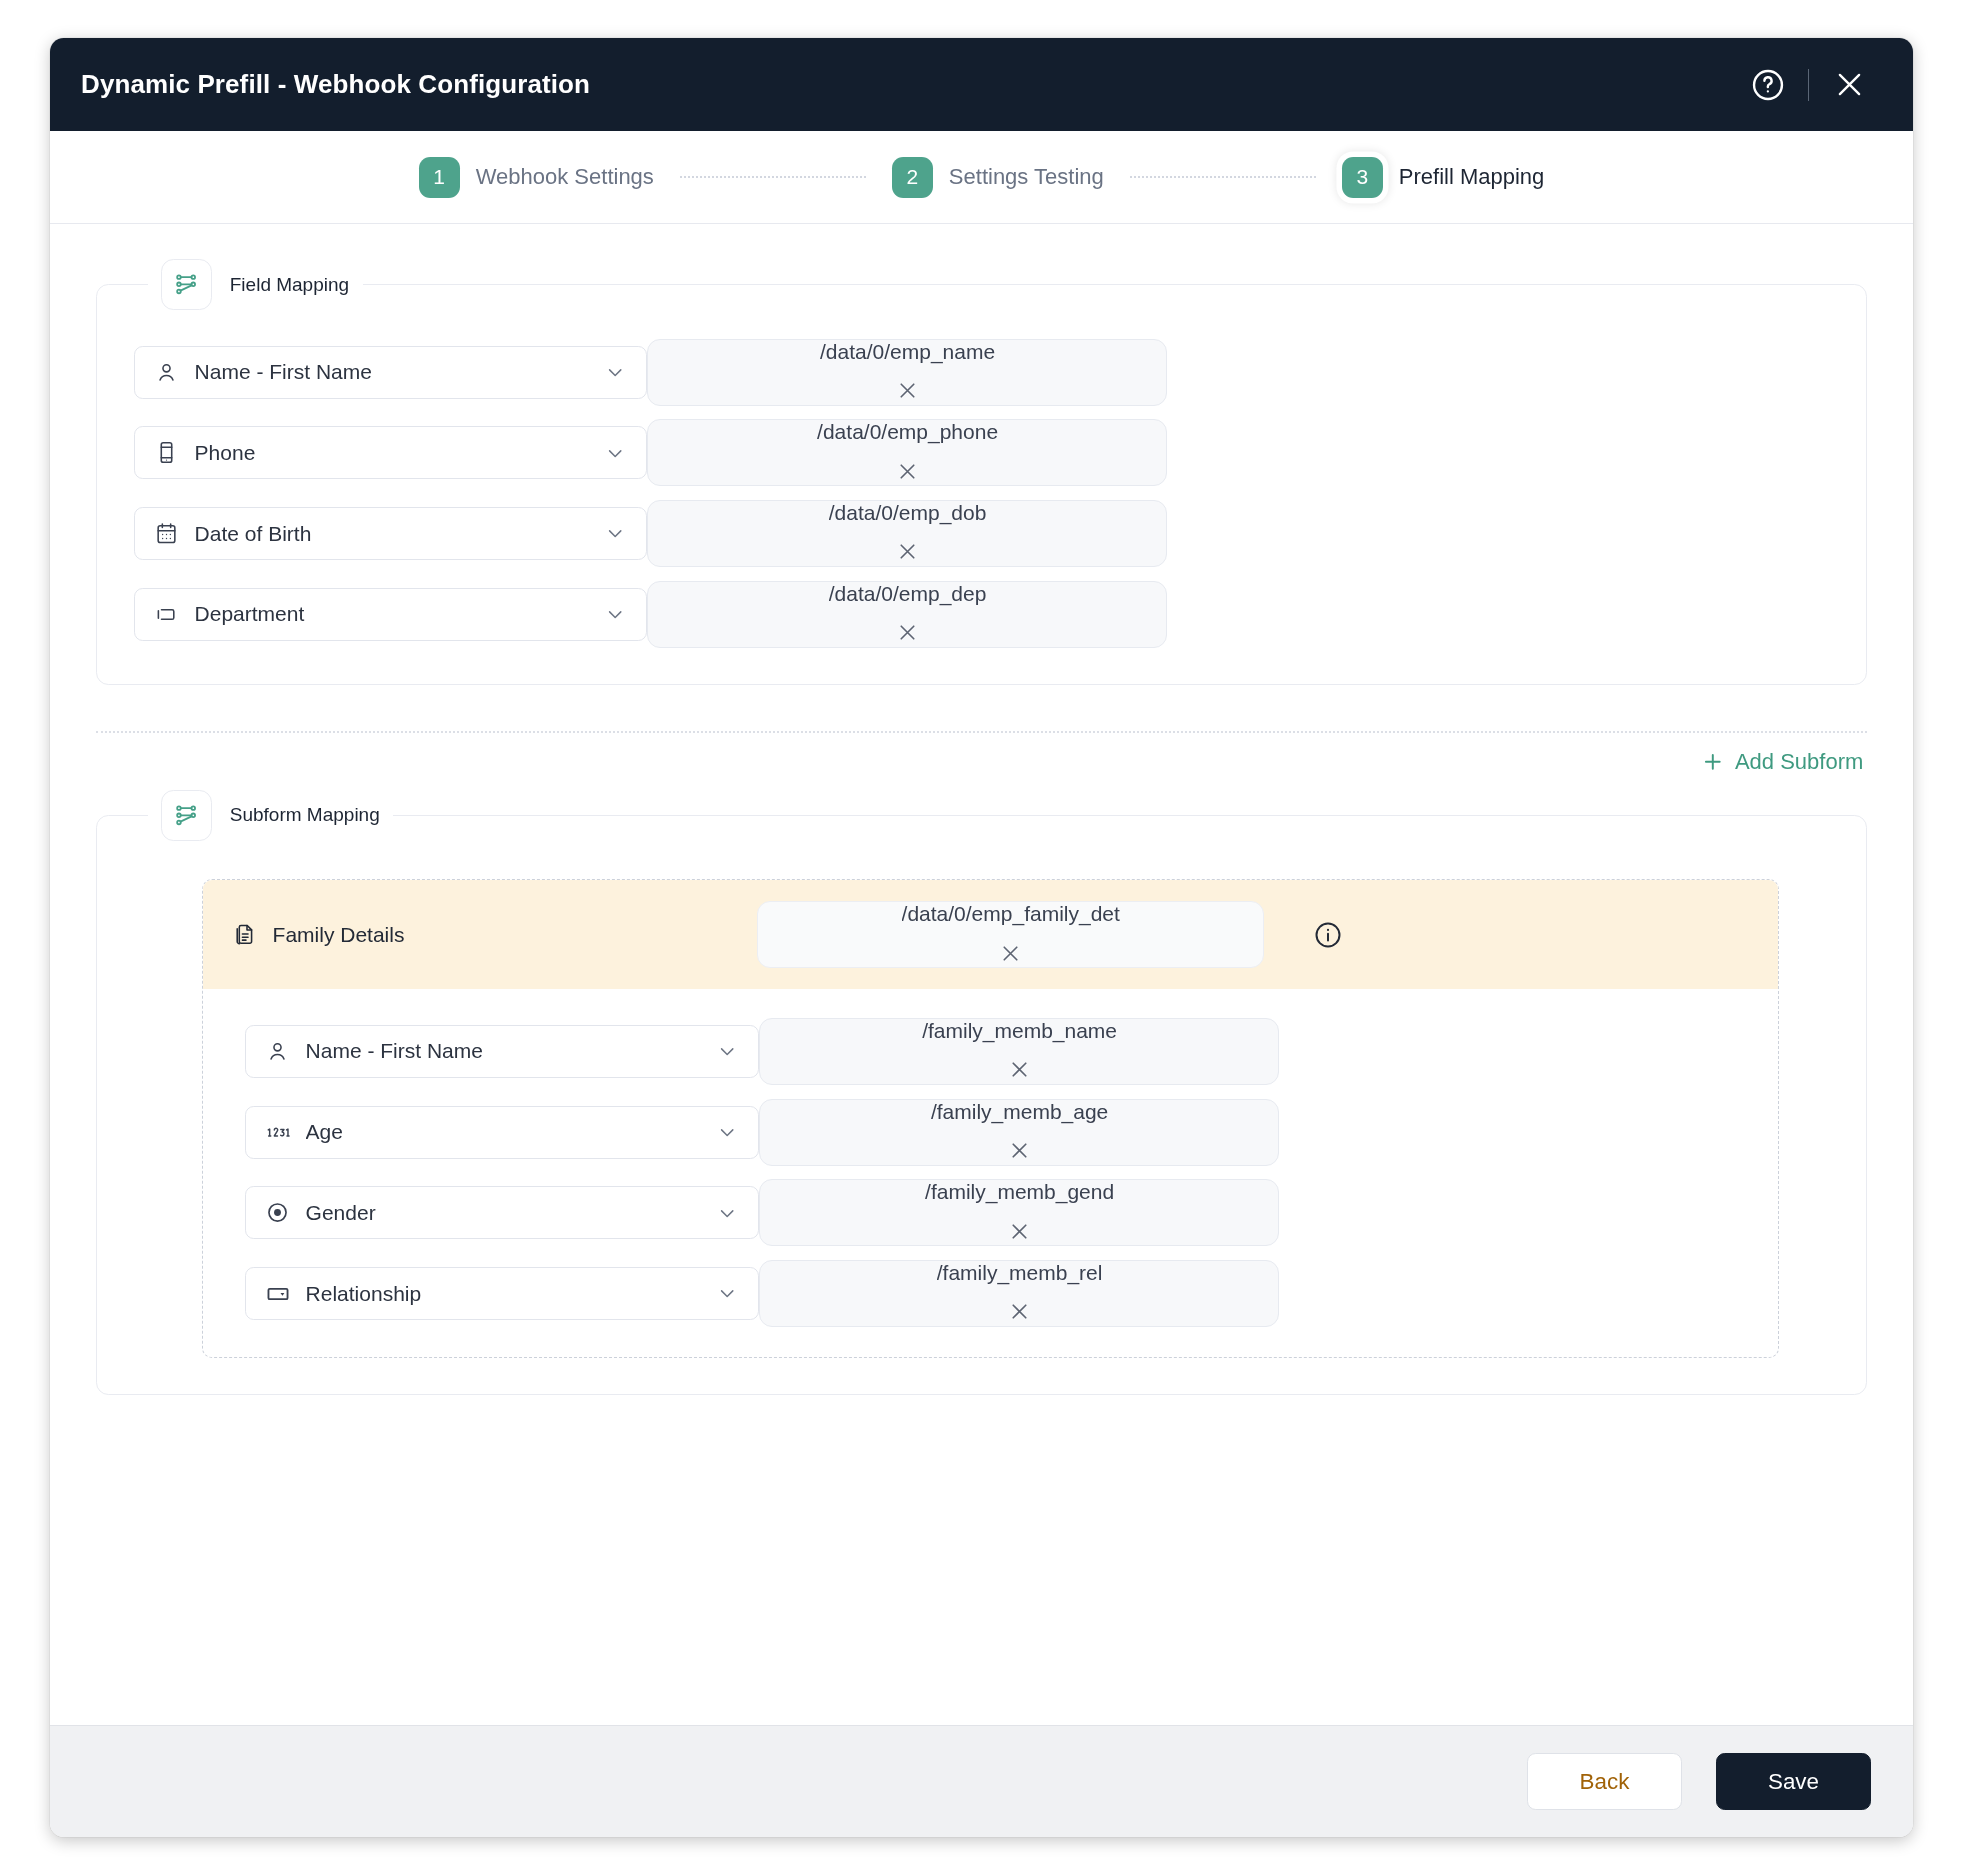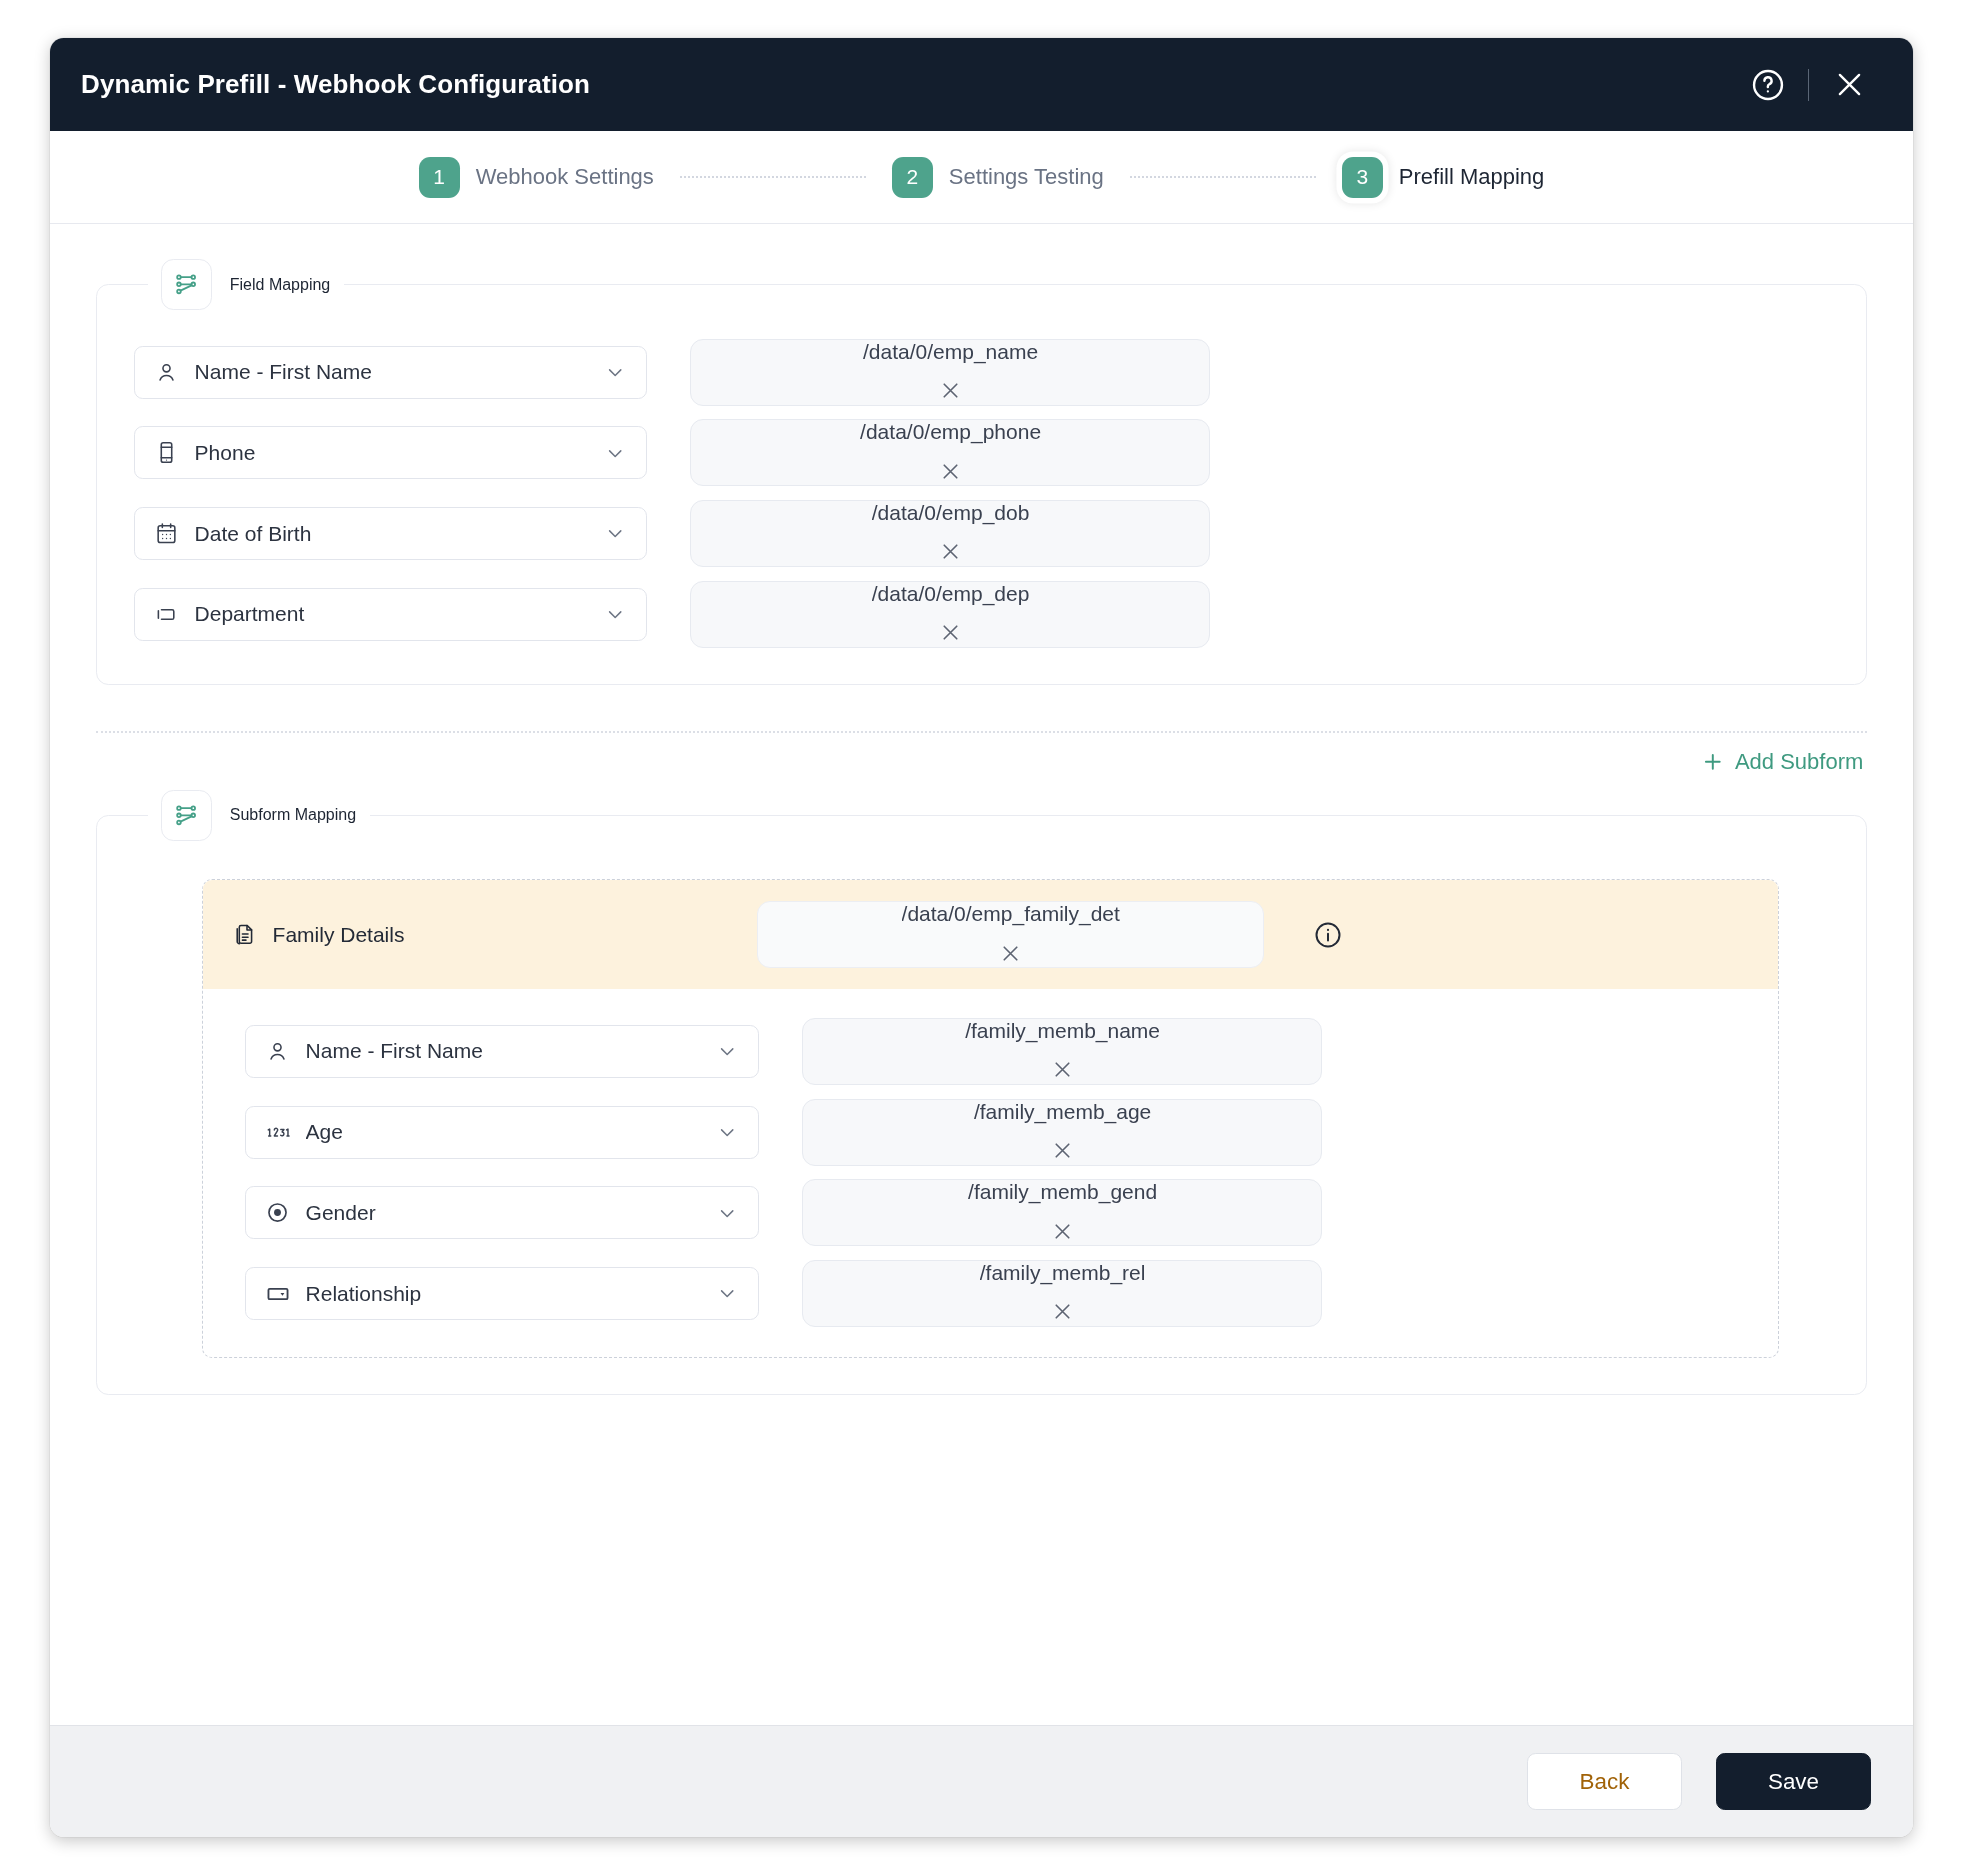--- a/index.html
+++ b/index.html
@@ -104,24 +104,24 @@
     margin-left: 13.7px;
   }
   .legend-icon {
     width: 51px; height: 51px;
     border-radius: 12.4px;
     border: 1.2px solid #e9ebf1;
     background: #ffffff;
     display: flex; align-items: center; justify-content: center;
     flex: none;
   }
-  .legend-text { font-size: 16px; color: #1d2533; white-space: nowrap; }
+  .legend-text { font-size: 19px; color: #1d2533; white-space: nowrap; }
 
   .rows { display: flex; flex-direction: column; gap: 13.7px; padding-top: 13.7px; }
-  .map-row { display: flex; align-items: center; gap: 43px; }
+  .map-row { display: flex; align-items: center; }
 
   .fld-select {
     width: 513px; height: 53px;
     border: 1.2px solid #e2e5ec;
     border-radius: 8.7px;
     background: #ffffff;
     display: flex; align-items: center;
     padding: 0 17.4px 0 18.6px;
     gap: 15px;
     cursor: pointer;

